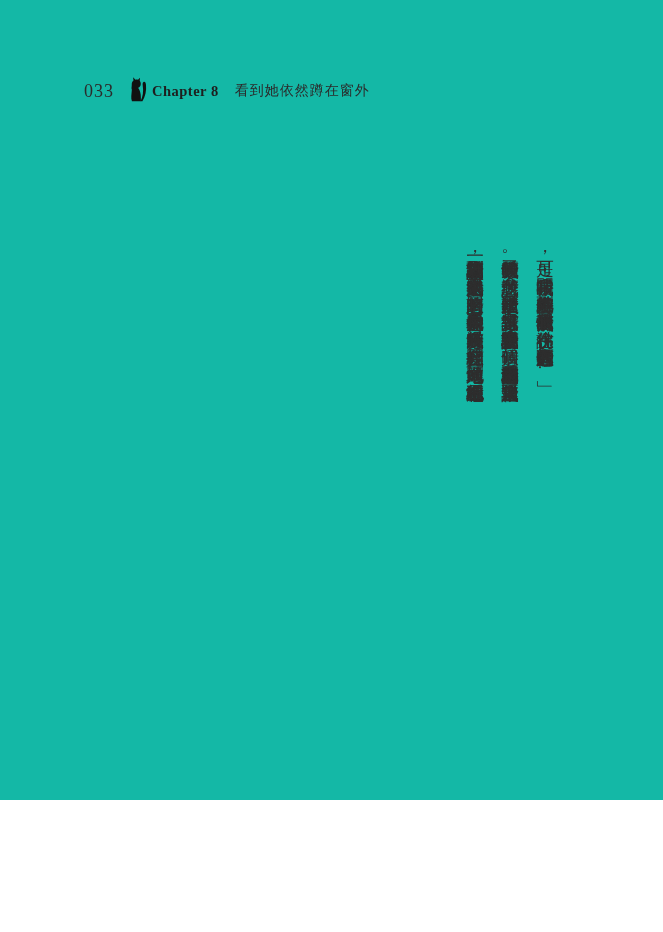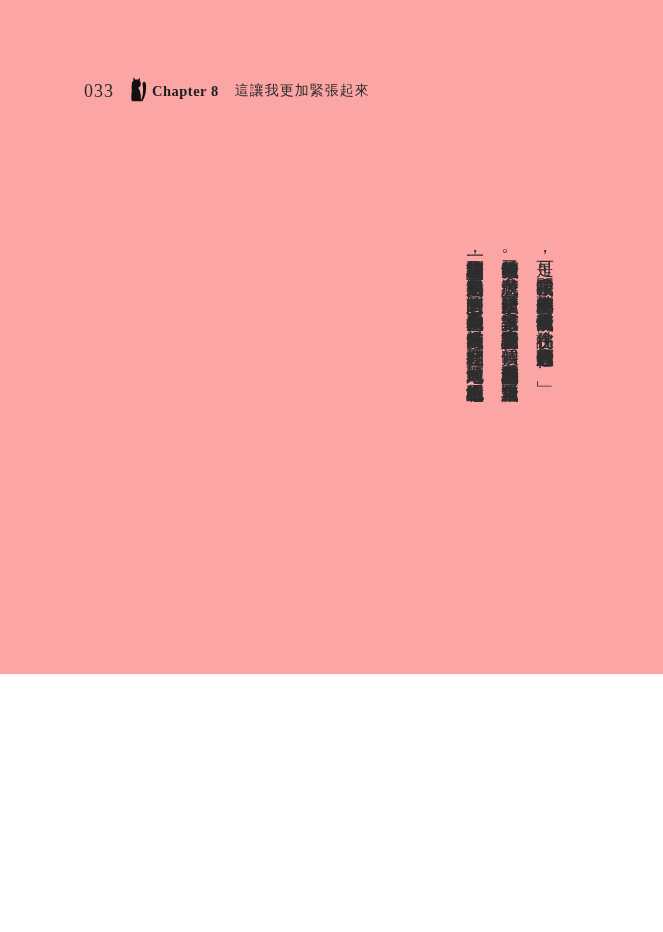--- a/index.html
+++ b/index.html
@@ -7,22 +7,22 @@
     margin: 0;
     padding: 0;
     width: 663px;
     height: 932px;
     background: #ffffff;
     font-family: "Liberation Serif", "DejaVu Serif", serif;
   }
   .page {
     position: relative;
     width: 663px;
-    height: 674px;
-    background: #fca5a5;
+    height: 800px;
+    background: #14b8a6;
     overflow: hidden;
   }
 
   
   .page-header {
     position: absolute;
     top: 76px;
     left: 84px;
     height: 30px;
     display: flex;
@@ -107,21 +107,21 @@
           C16.8,8.0 17.2,6.2 18.5,6.0
           C19.8,5.8 20.5,7.2 20.7,9.2
           C21.4,15.8 20.0,22.0 16.8,27.2
           L15.0,27.2
           Z"></path>
       </svg>
     </span>
 
     <span class="chapter-label">Chapter 8</span>
 
-    <span class="chapter-title">這讓我更加緊張起來</span>
+    <span class="chapter-title">看到她依然蹲在窗外</span>
   </header>
 
   <main class="text-block">
     <p>可是，當我睜開眼後，看到她依然蹲在窗外，用一種淡然的表情看著我，彷佛在說：「你們這些愚蠢的人類啊……」</p>
     <p>我的身體頓時僵住了。我該怎麼辦？是鑽回被子裡蒙上頭，還是打電話報警，告訴警察我被一隻會說話的貓騷擾？這個時候，我看到鄰居正拿著修剪草坪的工具朝這邊走過來，這讓我更加緊張起來。</p>
     <p>萬一這隻貓說話的樣子被別人看到，我的生活必定無法安定下來，這麼想著的同時，我的手不知不覺地伸向了窗戶，等我反應過來的時候，我已經打開窗戶，而她矯健地一躍，穩穩地站在客廳的地板上。</p>
   </main>
 
 </div>
 

